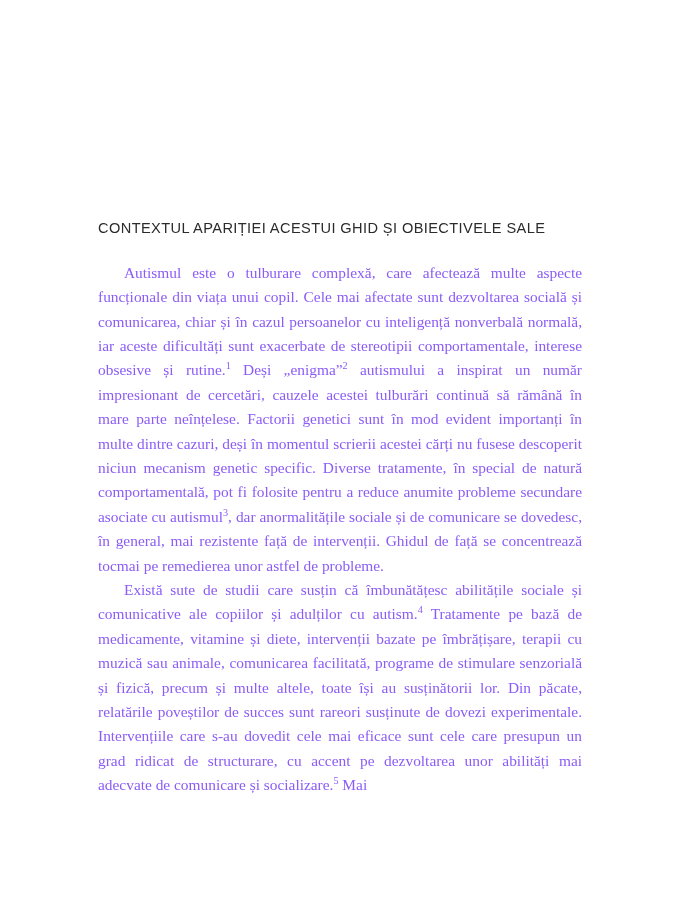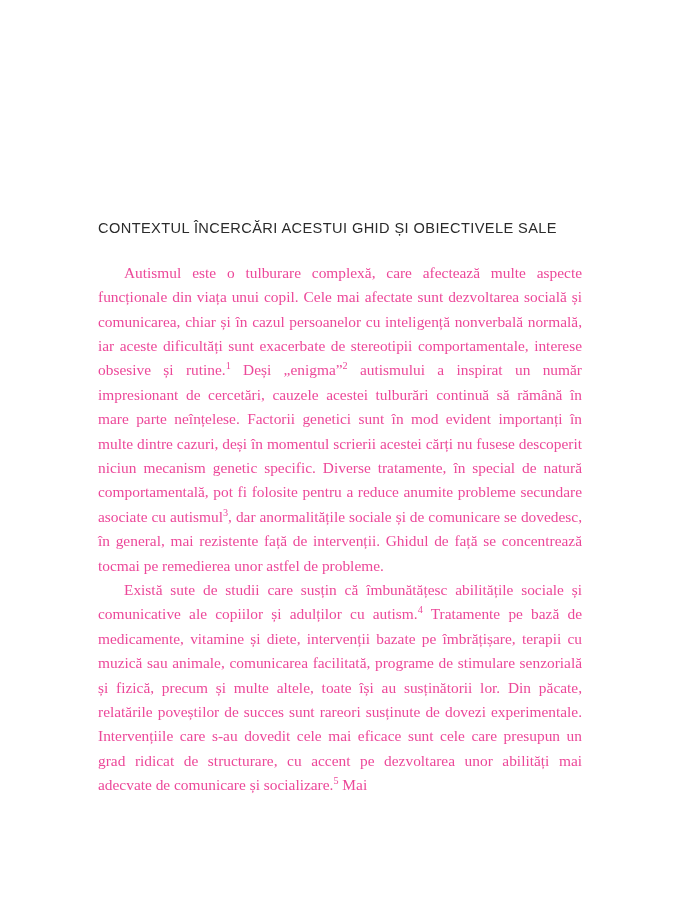--- a/index.html
+++ b/index.html
@@ -38,40 +38,40 @@
     margin-top: 34px;
     margin-bottom: 24px;
   }
   p.body-par {
     font-family: "Liberation Serif", serif;
     font-size: 15.4px;
     line-height: 1.585;
     text-align: justify;
     text-justify: inter-word;
     margin: 0;
-    color: #ec4899;
+    color: #8b5cf6;
     hyphens: manual;
   }
   p.body-par .indent {
     display: inline-block;
     width: 26px;
   }
   sup {
     font-size: 0.66em;
     vertical-align: super;
     line-height: 0;
   }
 </style>
 </head>
 <body>
 
 <div class="page">
   <div class="content">
 
-    <h2 class="section-heading">CONTEXTUL ÎNCERCĂRI ACESTUI GHID ȘI OBIECTIVELE SALE</h2>
+    <h2 class="section-heading">CONTEXTUL APARIȚIEI ACESTUI GHID ȘI OBIECTIVELE SALE</h2>
 
     <p class="body-par">
       <span class="indent"></span><span>Autismul este o tulburare complexă, care afectează multe aspecte funcționale din viața unui copil. Cele mai afectate sunt dezvoltarea socială și comunicarea, chiar și în cazul persoanelor cu inteligență nonverbală normală, iar aceste dificultăți sunt exacerbate de stereotipii comportamentale, interese obsesive și rutine.</span><sup>1</sup><span> Deși „enigma”</span><sup>2</sup><span> autismului a inspirat un număr impresionant de cercetări, cauzele acestei tulburări continuă să rămână în mare parte neînțelese. Factorii genetici sunt în mod evident importanți în multe dintre cazuri, deși în momentul scrierii acestei cărți nu fusese descoperit niciun mecanism genetic specific. Diverse tratamente, în special de natură comportamentală, pot fi folosite pentru a reduce anumite probleme secundare asociate cu autismul</span><sup>3</sup><span>, dar anormalitățile sociale și de comunicare se dovedesc, în general, mai rezistente față de intervenții. Ghidul de față se concentrează tocmai pe remedierea unor astfel de probleme.</span>
     </p>
 
 
     <p class="body-par">
       <span class="indent"></span><span>Există sute de studii care susțin că îmbunătățesc abilitățile sociale și comunicative ale copiilor și adulților cu autism.</span><sup>4</sup><span> Tratamente pe bază de medicamente, vitamine și diete, intervenții bazate pe îmbrățișare, terapii cu muzică sau animale, comunicarea facilitată, programe de stimulare senzorială și fizică, precum și multe altele, toate își au susținătorii lor. Din păcate, relatările poveștilor de succes sunt rareori susținute de dovezi experimentale. Intervențiile care s-au dovedit cele mai eficace sunt cele care presupun un grad ridicat de structurare, cu accent pe dezvoltarea unor abilități mai adecvate de comunicare și socializare.</span><sup>5</sup><span> Mai</span>
     </p>
 

